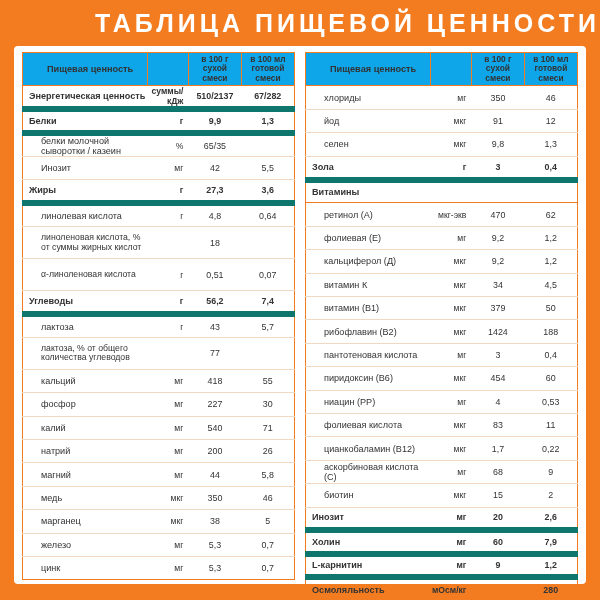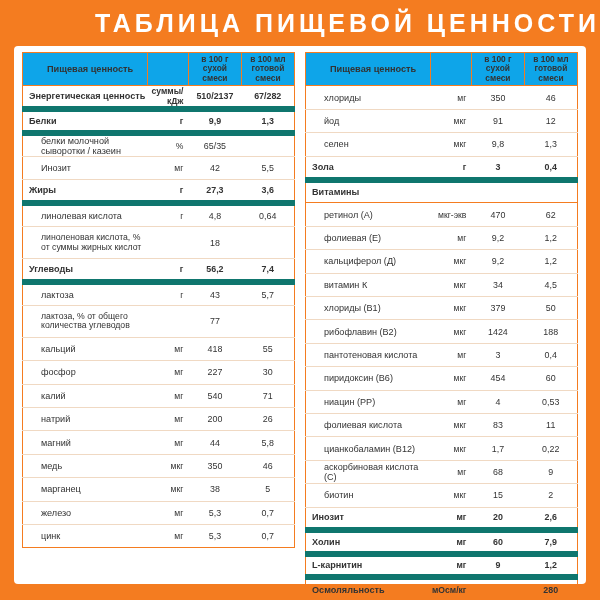--- a/index.html
+++ b/index.html
@@ -148,20 +148,26 @@
             <td class="c-unit">г</td>
             <td class="c-v1">4,8</td>
             <td class="c-v2">0,64</td>
           </tr>
           <tr class="row sub2 tall">
             <td class="c-name">линоленовая кислота, % от суммы жирных кислот</td>
             <td class="c-unit"></td>
             <td class="c-v1">18</td>
             <td class="c-v2"></td>
           </tr>
+          <tr class="row sub2 tall">
+            <td class="c-name">α-линоленовая кислота</td>
+            <td class="c-unit">г</td>
+            <td class="c-v1">0,51</td>
+            <td class="c-v2">0,07</td>
+          </tr>
           <tr class="row major">
             <td class="c-name">Углеводы</td>
             <td class="c-unit">г</td>
             <td class="c-v1">56,2</td>
             <td class="c-v2">7,4</td>
           </tr>
           <tr class="row sub">
             <td class="c-name">лактоза</td>
             <td class="c-unit">г</td>
             <td class="c-v1">43</td>
@@ -296,21 +302,21 @@
             <td class="c-v1">9,2</td>
             <td class="c-v2">1,2</td>
           </tr>
           <tr class="row sub">
             <td class="c-name">витамин К</td>
             <td class="c-unit">мкг</td>
             <td class="c-v1">34</td>
             <td class="c-v2">4,5</td>
           </tr>
           <tr class="row sub">
-            <td class="c-name">хлориды (В1)</td>
+            <td class="c-name">витамин (В1)</td>
             <td class="c-unit">мкг</td>
             <td class="c-v1">379</td>
             <td class="c-v2">50</td>
           </tr>
           <tr class="row sub">
             <td class="c-name">рибофлавин (В2)</td>
             <td class="c-unit">мкг</td>
             <td class="c-v1">1424</td>
             <td class="c-v2">188</td>
           </tr>

